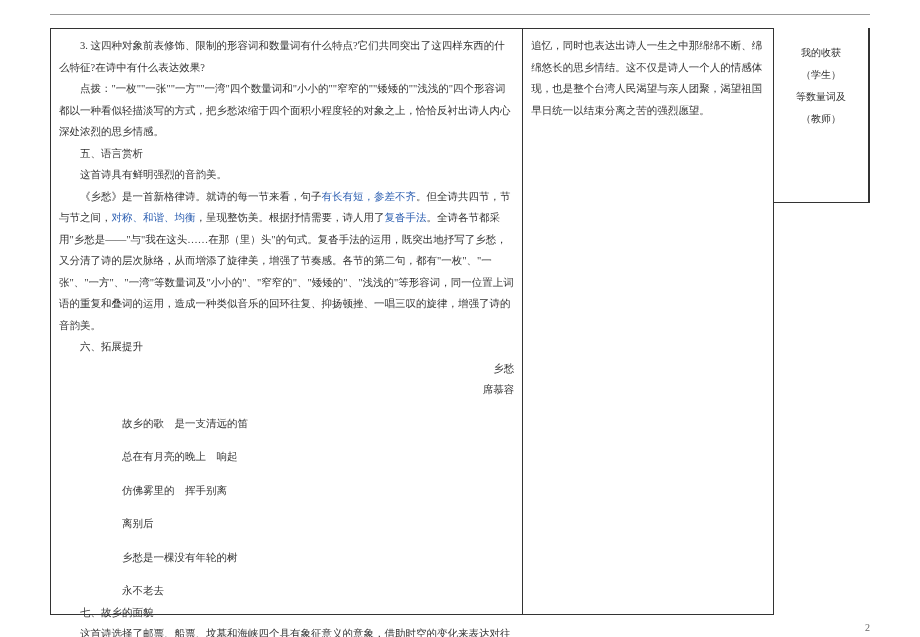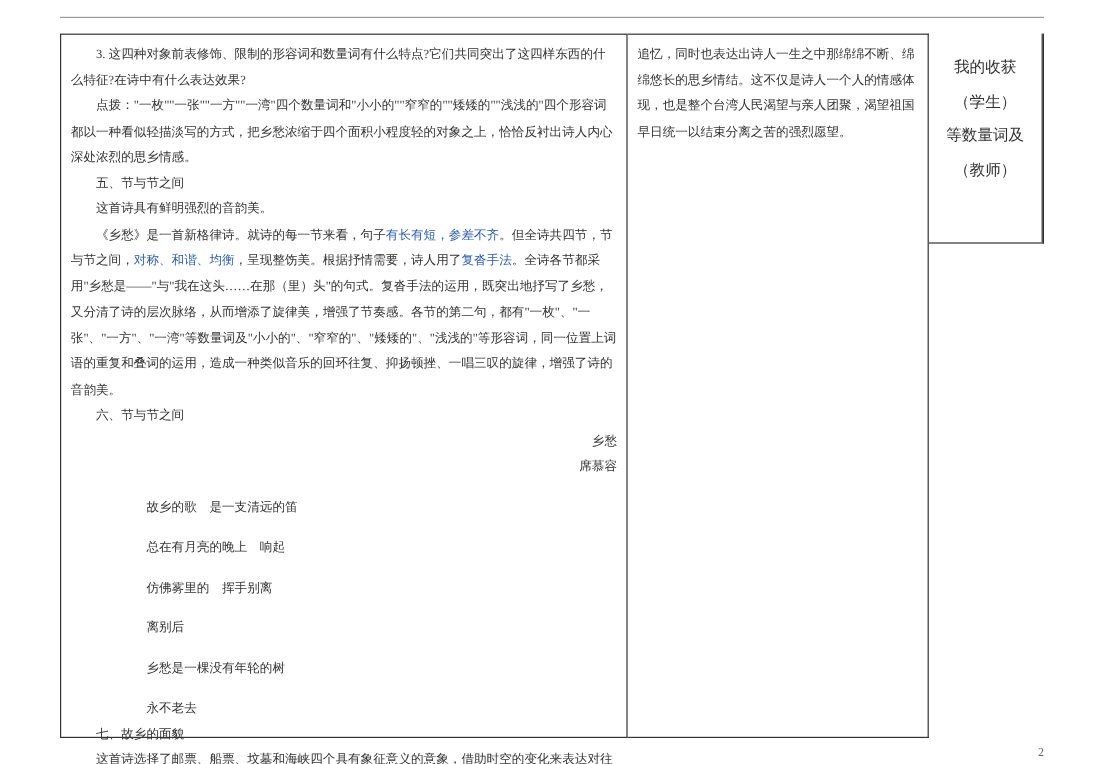--- a/index.html
+++ b/index.html
@@ -55,21 +55,21 @@
       border-top: none;
       display: flex;
       height: 175px;
     }
     .right-bottom-left {
       width: 95px;
       border-right: 1px solid #333;
       padding: 14px 6px;
       text-align: center;
       line-height: 2.2;
-      font-size: 13px;
+      font-size: 10px;
     }
     .right-bottom-right {
       flex: 1;
     }
     .para {
       text-indent: 2em;
     }
     .para-indent1 {
       text-indent: 2em;
     }
@@ -94,26 +94,26 @@
 </head>
 <body>
 
 <div class="page-border-top"></div>
 
 <div class="content-wrap">
 
   <div class="col-left">
     <p class="para">3. 这四种对象前表修饰、限制的形容词和数量词有什么特点?它们共同突出了这四样东西的什么特征?在诗中有什么表达效果?</p>
     <p class="para">点拨："一枚""一张""一方""一湾"四个数量词和"小小的""窄窄的""矮矮的""浅浅的"四个形容词都以一种看似轻描淡写的方式，把乡愁浓缩于四个面积小程度轻的对象之上，恰恰反衬出诗人内心深处浓烈的思乡情感。</p>
-    <p class="heading">五、节与节之间</p>
+    <p class="heading">五、语言赏析</p>
     <p class="para">这首诗具有鲜明强烈的音韵美。</p>
     <p class="para">
       <span>《乡愁》是一首新格律诗。就诗的每一节来看，句子</span><span class="blue">有长有短，参差不齐</span><span>。但全诗共四节，节与节之间，</span><span class="blue">对称、和谐、均衡</span><span>，呈现整饬美。根据抒情需要，诗人用了</span><span class="blue">复沓手法</span><span>。全诗各节都采用"乡愁是——"与"我在这头……在那（里）头"的句式。复沓手法的运用，既突出地抒写了乡愁，又分清了诗的层次脉络，从而增添了旋律美，增强了节奏感。各节的第二句，都有"一枚"、"一张"、"一方"、"一湾"等数量词及"小小的"、"窄窄的"、"矮矮的"、"浅浅的"等形容词，同一位置上词语的重复和叠词的运用，造成一种类似音乐的回环往复、抑扬顿挫、一唱三叹的旋律，增强了诗的音韵美。</span>
     </p>
-    <p class="heading">六、节与节之间</p>
+    <p class="heading">六、拓展提升</p>
     <p class="center">乡愁</p>
     <p class="center">席慕容</p>
     <p class="poem-line">故乡的歌　是一支清远的笛</p>
     <p class="poem-line">总在有月亮的晚上　响起</p>
     <p class="poem-line">仿佛雾里的　挥手别离</p>
     <p class="poem-line">离别后</p>
     <p class="poem-line">乡愁是一棵没有年轮的树</p>
     <p class="poem-line">永不老去</p>
     <p class="heading">七、故乡的面貌</p>
     <p class="para">这首诗选择了邮票、船票、坟墓和海峡四个具有象征意义的意象，借助时空的变化来表达对往昔岁月的</p>

